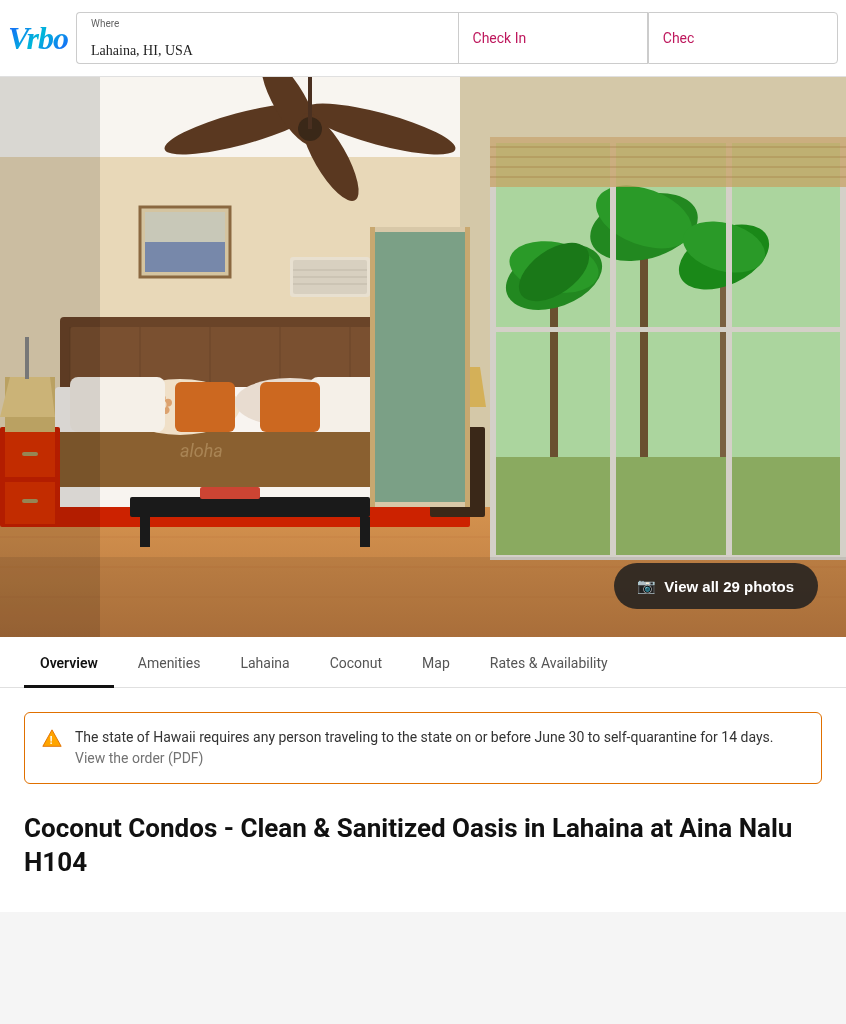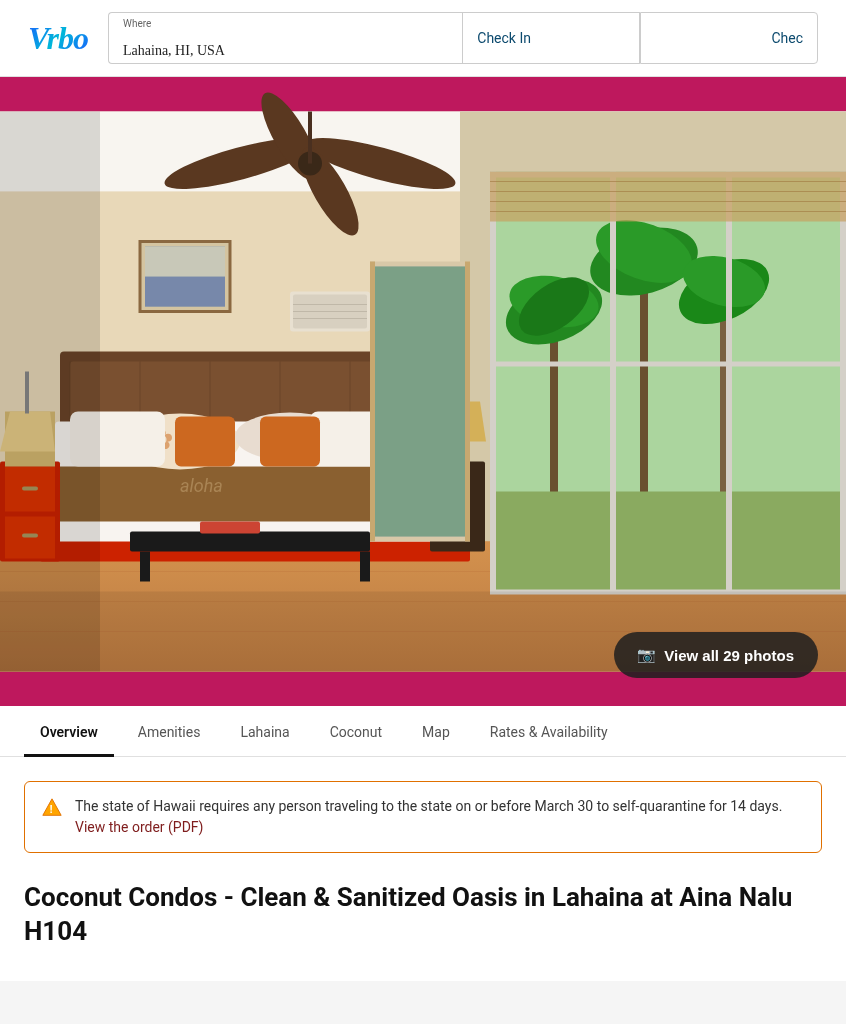--- a/index.html
+++ b/index.html
@@ -7,24 +7,23 @@
       font-family: -apple-system, BlinkMacSystemFont, 'Segoe UI', Roboto, sans-serif;
       background: #f5f5f5;
       width: 846px;
       min-height: 1024px;
       overflow-x: hidden;
     }
 
     
     .header {
       background: #fff;
-      padding: 12px 28px;
+      padding: 12px 8px;
       display: flex;
       align-items: center;
-      gap: 12px;
       border-bottom: 1px solid #e0e0e0;
     }
 
     .logo {
       flex-shrink: 0;
       margin-right: 8px;
     }
 
     .logo-text {
       font-size: 32px;
@@ -63,45 +62,44 @@
 
     .search-field.checkin {
       flex: 1;
       border-left: 1.5px solid #ccc;
     }
 
     .search-field.checkout {
       flex: 1;
       border-left: 1.5px solid #ccc;
       border-radius: 0 4px 4px 0;
-      text-align: right;
     }
 
     .search-field-label {
       font-size: 10px;
       color: #666;
       margin-bottom: 14px;
     }
 
     .search-field-value {
       font-size: 14px;
       color: #222;
       font-family: Liberation Serif, serif;
     }
 
     .search-field-placeholder {
       font-size: 14px;
-      color: #0c4a6e;
+      color: #be185d;
     }
 
     
     .hero {
       position: relative;
       width: 100%;
-      height: 629px;
+      height: 560px;
       background: #be185d;
       overflow: hidden;
     }
 
     .view-photos-btn {
       position: absolute;
       bottom: 28px;
       right: 28px;
       background: rgba(30, 30, 30, 0.85);
       color: #fff;
@@ -172,21 +170,21 @@
       color: #333;
     }
 
     .covid-title {
       font-weight: 700;
       color: #111;
       margin-bottom: 4px;
     }
 
     .covid-link {
-      color: #7f1d1d;
+      color: #737373;
       text-decoration: none;
     }
 
     
     .property-title {
       font-size: 26px;
       font-weight: 700;
       color: #111;
       line-height: 1.3;
       margin-bottom: 8px;
@@ -382,20 +380,20 @@
 </nav>
 
 <div class="main-content">
 
   <div class="covid-notice">
     <svg class="covid-icon" viewBox="0 0 24 24" fill="none" xmlns="http://www.w3.org/2000/svg">
       <path d="M12 2L2 20h20L12 2z" fill="#FFA500" stroke="#E07000" stroke-width="1"></path>
       <text x="11" y="17" font-size="11" font-weight="bold" fill="white" text-anchor="middle">!</text>
     </svg>
     <div class="covid-text-block">
-      <span>The state of Hawaii requires any person traveling to the state on or before March 30 to self-quarantine for 14 days.</span>
+      <span>The state of Hawaii requires any person traveling to the state on or before June 30 to self-quarantine for 14 days.</span>
       <span> </span>
       <a class="covid-link" href="#">View the order (PDF)</a>
     </div>
   </div>
 
   <h1 class="property-title">Coconut Condos - Clean &amp; Sanitized Oasis in Lahaina at Aina Nalu H104</h1>
 </div>
 
 </body></html>

